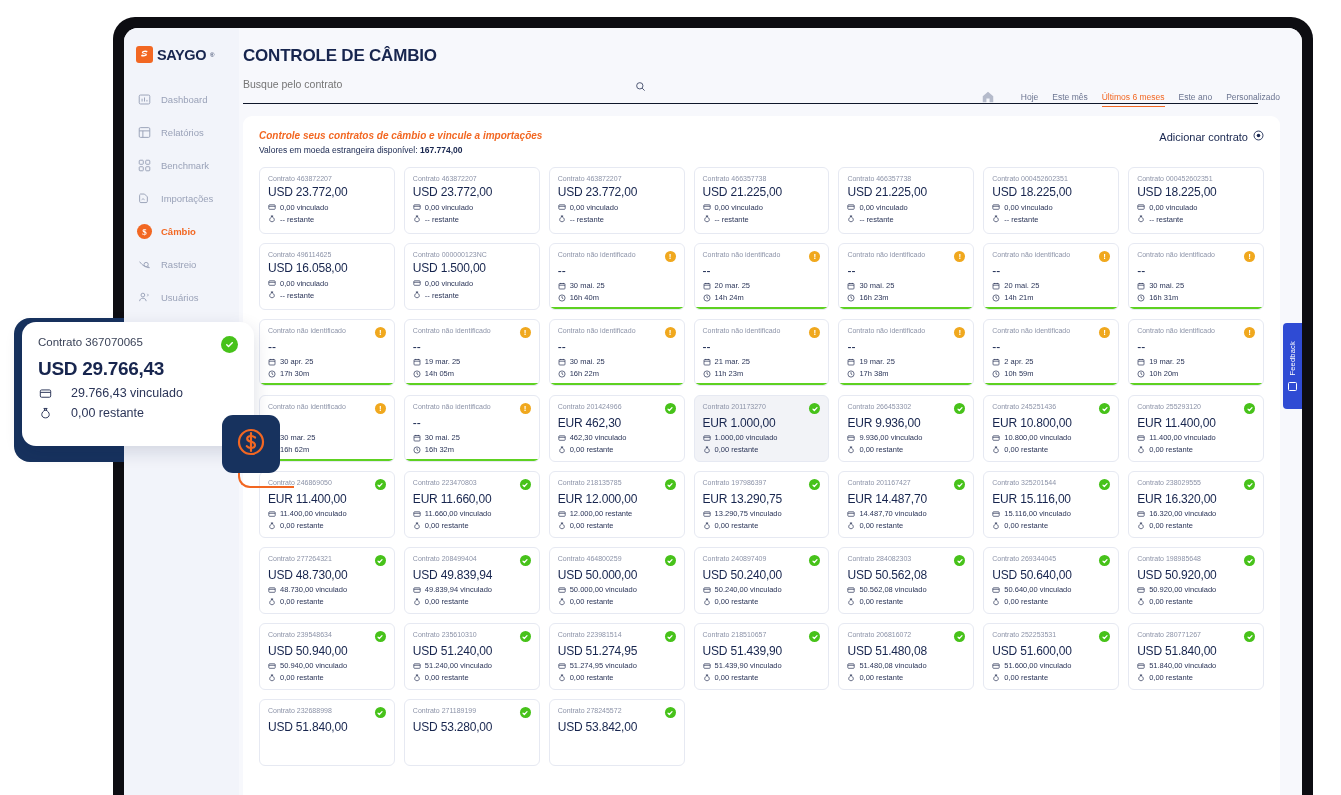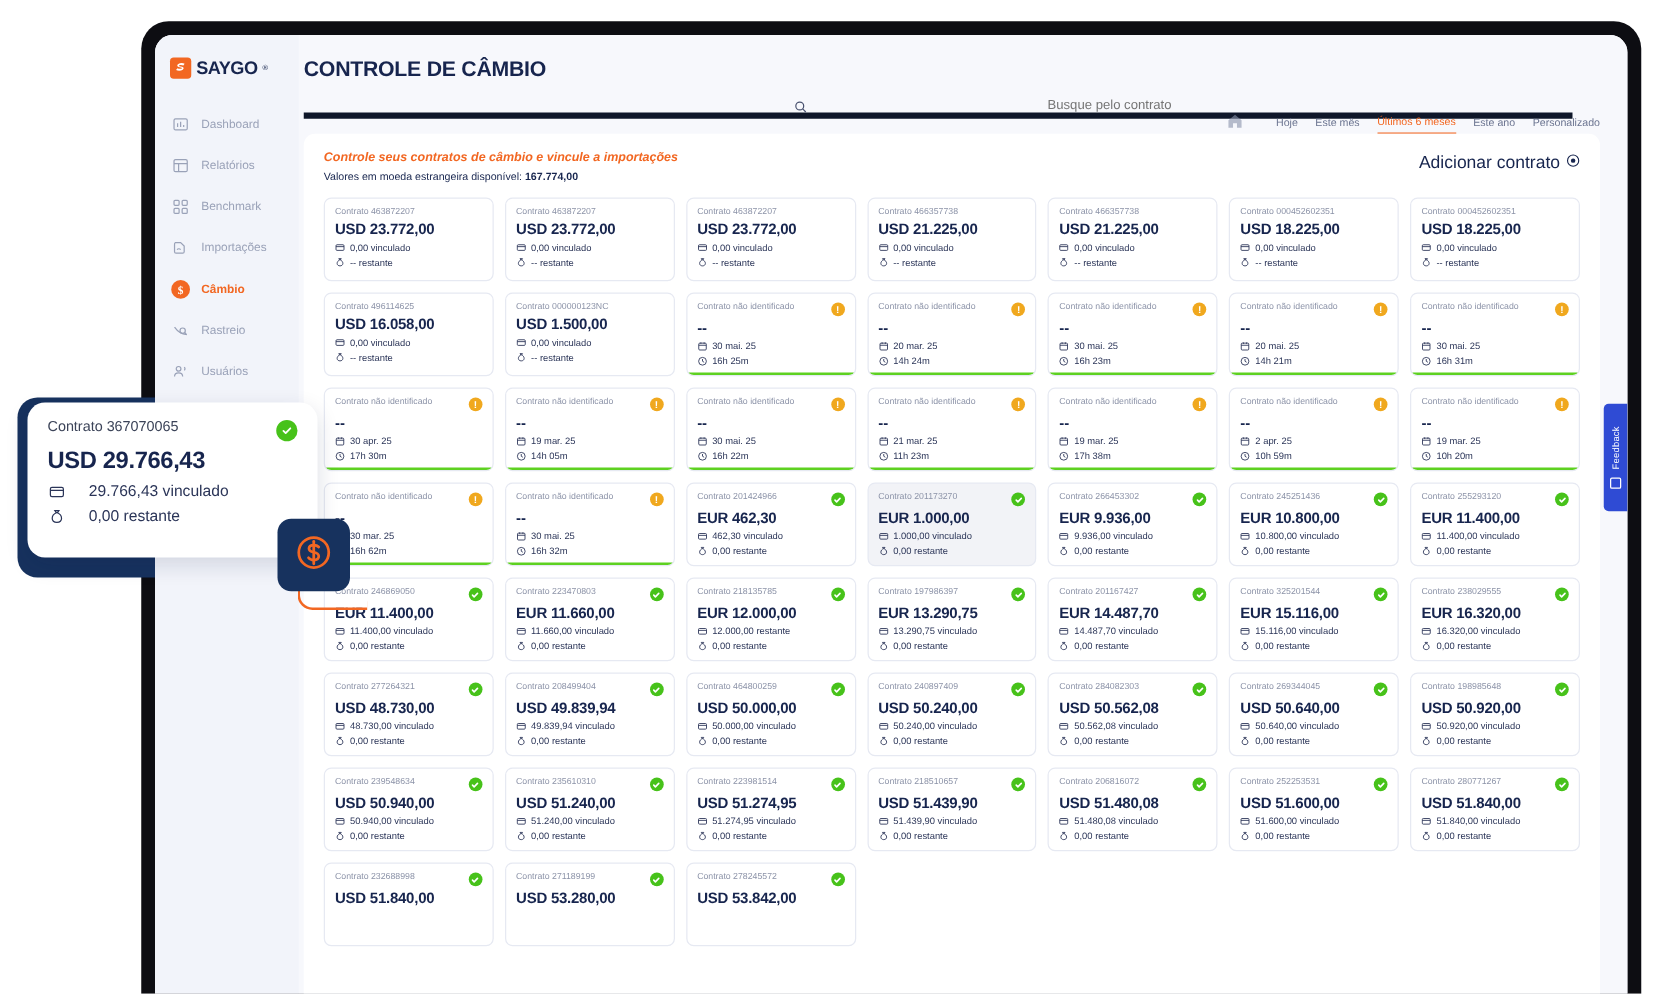--- a/index.html
+++ b/index.html
@@ -80,24 +80,23 @@
   .topbar { padding: 18px 22px 0 0; }
   .page-title {
     font-size: 17px; font-weight: bold; color: #17254e;
     letter-spacing: -0.2px; font-family: "Liberation Sans", sans-serif;
     padding-left: 4px;
   }
 
   .searchrow {
     display: flex; align-items: center;
     margin: 12px 22px 0 4px;
-    border-bottom: 5px solid #0f172a;
-    padding-bottom: 0;
+    border-bottom: 1px solid #0f172a;
+    padding-bottom: 13px;
     position: relative;
-    justify-content: flex-end;
   }
   .search-input {
     border: none; outline: none; background: transparent;
     font-size: 10.5px; color: #9aa2b8;
     font-family: "Liberation Sans", sans-serif;
     width: 420px; padding: 0;
   }
   .search-icon { position: absolute; left: 392px; top: 0px; color: #6b7490; }
 
   .filters {
@@ -120,21 +119,21 @@
     padding: 14px 16px 0 16px;
     overflow: hidden;
     position: relative;
   }
   .panel-head { display: flex; justify-content: space-between; align-items: flex-start; }
   .panel-title { font-size: 10px; color: #f26722; font-weight: bold; font-style: italic; }
   .panel-sub { font-size: 8.5px; color: #17254e; margin-top: 4px; }
   .panel-sub b { font-weight: bold; }
   .add-contract {
     display: flex; align-items: center; gap: 5px;
-    font-size: 14px; color: #17254e; cursor: pointer; white-space: nowrap;
+    font-size: 11px; color: #17254e; cursor: pointer; white-space: nowrap;
   }
 
   
   .grid {
     display: grid;
     grid-template-columns: repeat(7, 1fr);
     gap: 9px;
     margin-top: 12px;
   }
   .card {
@@ -151,21 +150,21 @@
   .card.green-bar::after {
     content: ""; position: absolute; left: 0; right: 0; bottom: 0;
     height: 2.5px; background: #5ed121;
   }
   .card-head {
     display: flex; justify-content: space-between; align-items: flex-start;
     gap: 4px;
   }
   .card-contract { font-size: 7px; color: #8c93a8; line-height: 1.2; }
   .card-amount {
-    font-size: 12px; font-weight: bold; color: #17254e;
+    font-size: 12px; font-weight: normal; color: #17254e;
     margin-top: 3px; letter-spacing: -0.2px; line-height: 1.1;
   }
   .card-amount.dash { font-size: 12px; letter-spacing: 0; }
   .card-line {
     display: flex; align-items: center; gap: 4px;
     font-size: 7.5px; color: #2b3558; margin-top: 3px; line-height: 1.2;
   }
   .card-line .ci { width: 8px; height: 8px; flex: 0 0 8px; display: flex; align-items: center; justify-content: center; }
 
   .badge { width: 11px; height: 11px; flex: 0 0 11px; border-radius: 50%; display: flex; align-items: center; justify-content: center; }
@@ -618,21 +617,21 @@
                   </span>
                   <span>30 mai. 25</span>
                 </div>
                 <div class="card-line">
                   <span class="ci">
                     <svg width="8" height="8" viewBox="0 0 16 16" fill="none" stroke="#2b3558" stroke-width="1.4">
                       <circle cx="8" cy="8" r="6.2"></circle>
                       <path d="M8 4.4V8l2.6 1.6"></path>
                     </svg>
                   </span>
-                  <span>16h 25m</span>
+                  <span>16h 40m</span>
                 </div>
               </div>
               <div class="card green-bar">
                 <div class="card-head">
                   <span class="card-contract">Contrato não identificado</span>
                   <span class="badge warn">
                     <span class="bang">!</span>
                   </span>
                 </div>
                 <div class="card-amount dash">--</div>

